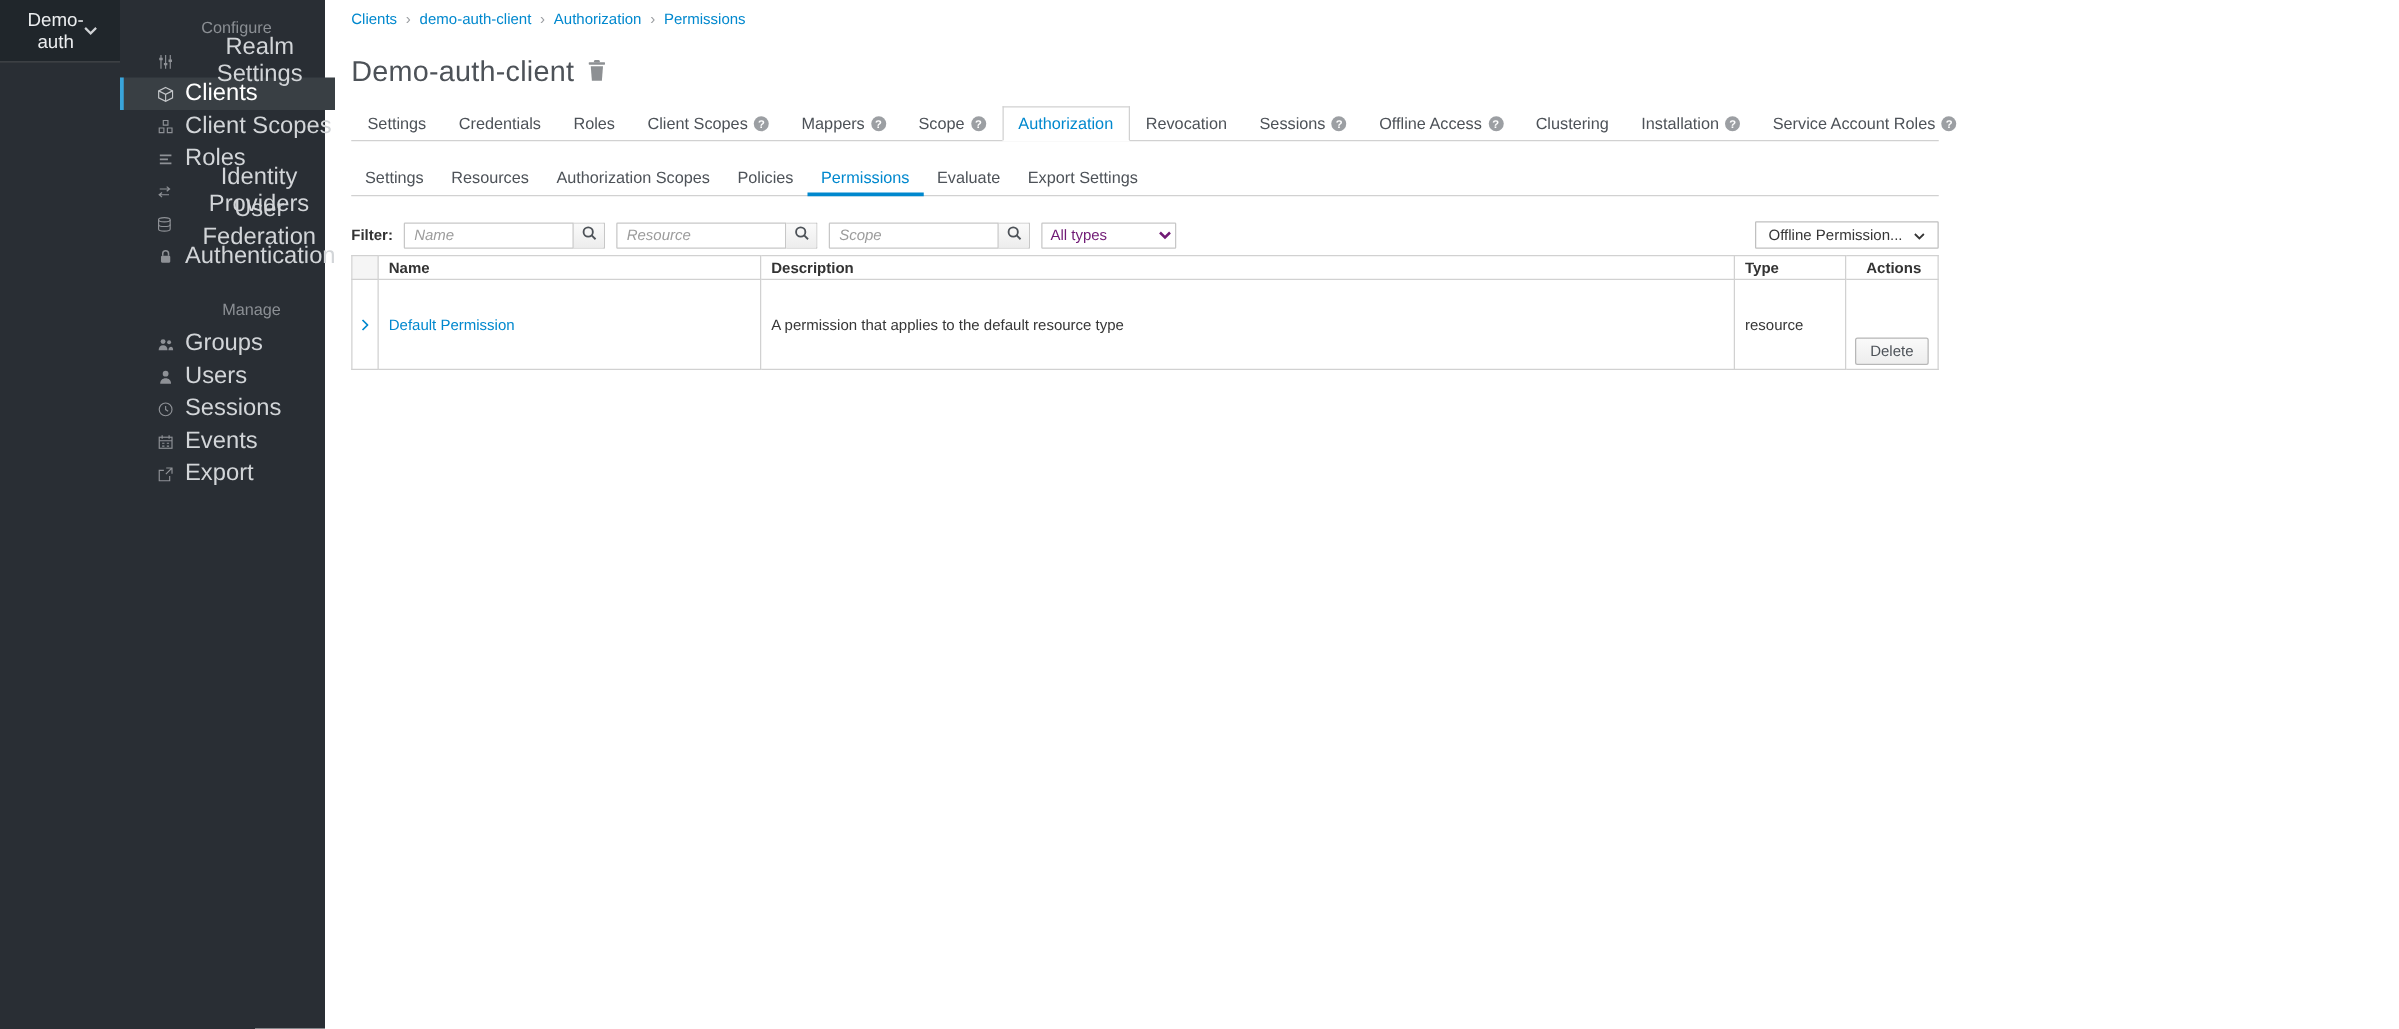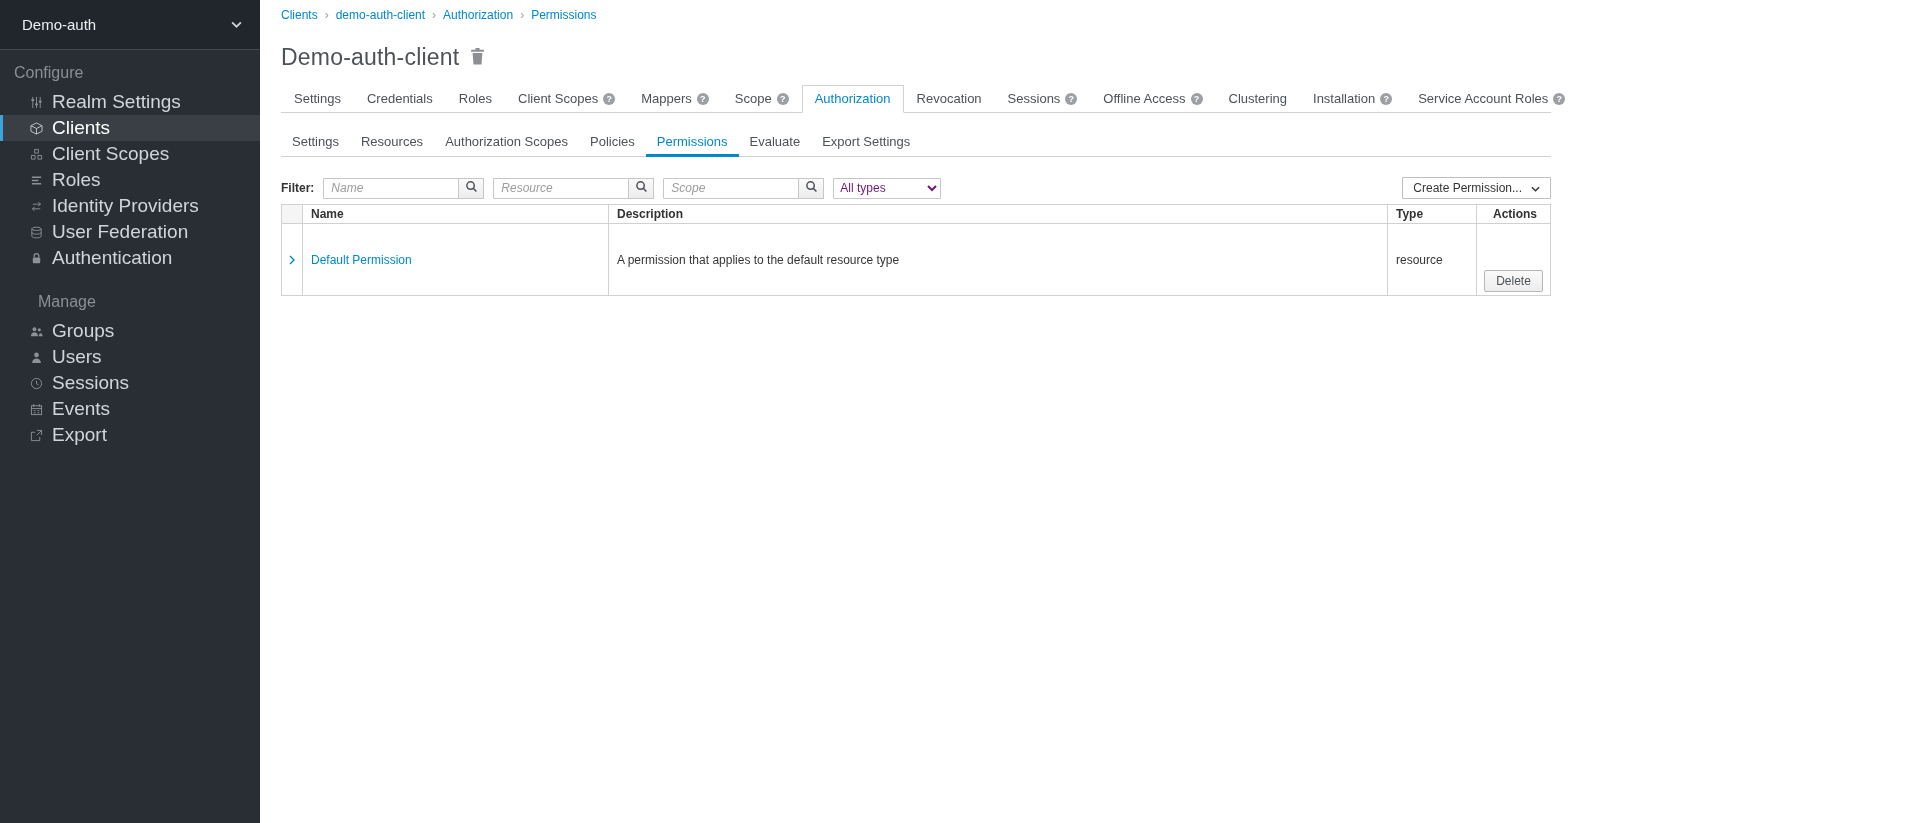--- a/index.html
+++ b/index.html
@@ -5,29 +5,29 @@
   * { box-sizing: border-box; }
   html,body { margin:0; padding:0; }
   body {
     width:1919px; height:823px; overflow:hidden;
     font-family:"Liberation Sans", sans-serif;
     background:#ffffff; color:#363636;
   }
   .app { display:flex; width:100%; height:100%; }
 
   
-  .sidebar { width:260px; flex-shrink:0; background:#292e34; display:flex; flex-direction:column; }
+  .sidebar { width:260px; flex-shrink:0; background:#292e34; display:flex; flex-direction:row;text-align:center; }
   .sidebar-header {
     height:50px; background:#20262b; border-bottom:1px solid #46494d;
     display:flex; align-items:center; justify-content:space-between;
     padding:0 18px 0 22px; cursor:pointer;
   }
   .realm-name { color:#eceef0; font-size:15px; }
   .sidebar-header .chev { color:#cfd2d5; display:flex; }
-  .nav-section-label { color:#8b8f94; font-size:16px; padding:14px 0 7px 14px; }
+  .nav-section-label { color:#8b8f94; font-size:13px; padding:14px 0 7px 14px; }
   .nav-item {
     height:26px; display:flex; align-items:center; cursor:pointer;
     border-left:3px solid transparent; padding-left:26px;
     color:#d2d5d8; font-size:19px;
   }
   .nav-item .icon { width:15px; margin-right:8px; color:#8e9196; display:inline-flex; justify-content:center; }
   .nav-item.active { background:#393f44; border-left-color:#39a5dc; color:#ffffff; }
   .nav-item.active .icon { color:#c3c6c9; }
   .icon svg { display:block; }
 
@@ -367,21 +367,21 @@
                 <path d="M9 9l3.3 3.3" stroke="#4d5258" stroke-width="1.6"></path>
               </svg></span>
         </button>
       </span>
 
       <select class="type-select">
         <option>All types</option>
       </select>
 
       <button class="create-btn">
-        <span>Create Permission...</span>
+        <span>Offline Permission...</span>
         <span><svg width="9" height="6" viewBox="0 0 10 6">
               <path d="M1 1l4 4 4-4" fill="none" stroke="#363636" stroke-width="1.6"></path>
             </svg></span>
       </button>
     </div>
 
     <table class="perm-table">
       <colgroup>
         <col style="width:21px">
           <col style="width:306px">

